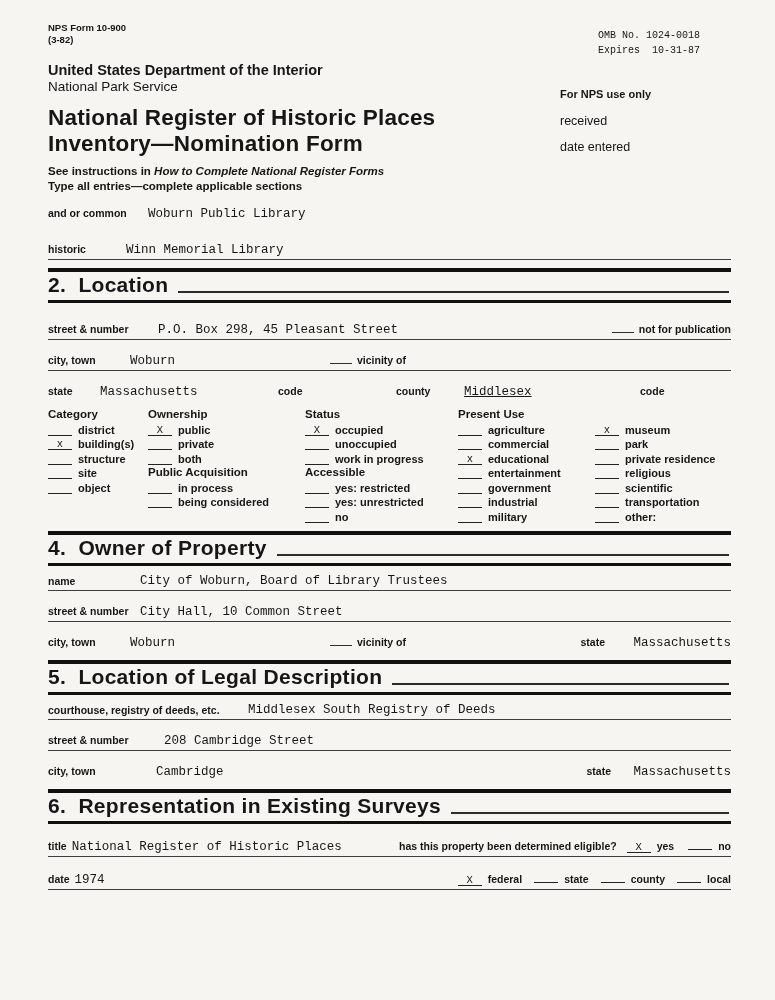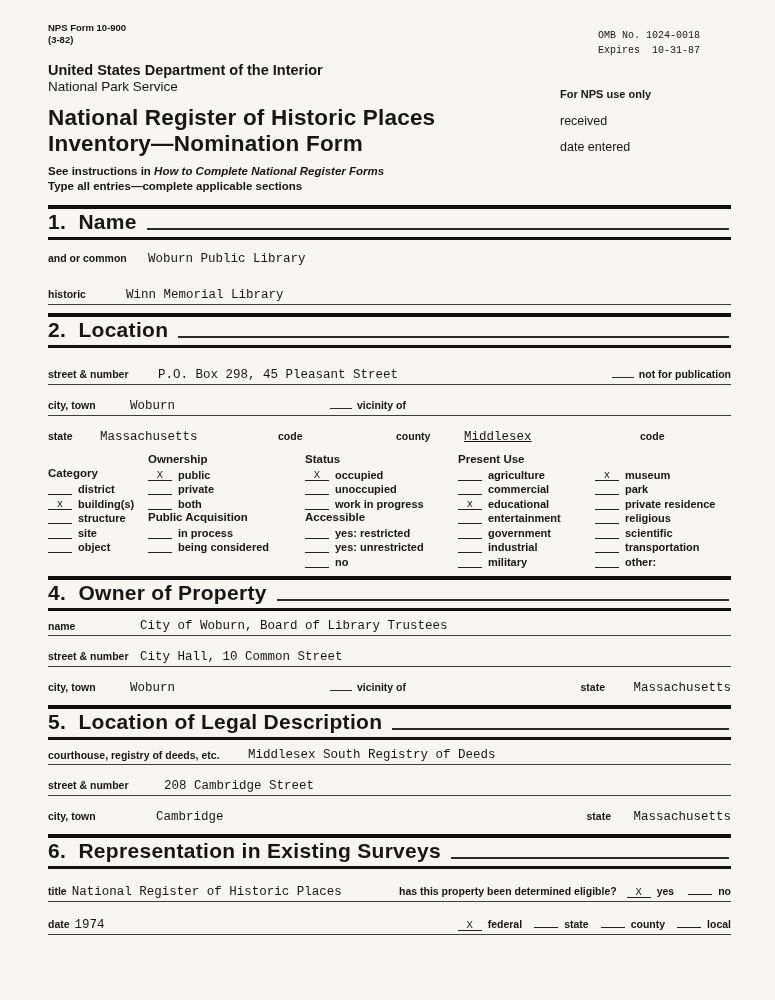--- a/index.html
+++ b/index.html
@@ -36,21 +36,21 @@
   .dash{display:inline-block;width:22px;border-bottom:1.5px solid #2e2e2e;height:9px;flex:none;margin:0 5px 2px 0;}
   .grow{flex:1;}
   
   .mk{display:inline-flex;justify-content:center;align-items:flex-end;width:24px;border-bottom:1.5px solid #222;font-family:"Liberation Mono","DejaVu Sans Mono",monospace;font-size:10.5px;line-height:10px;height:12px;flex:none;margin-right:6px;box-sizing:border-box;}
   .ck{display:flex;align-items:flex-end;height:14.5px;}
   .ck-label{font-size:11px;font-weight:bold;white-space:nowrap;line-height:12px;}
   .grp-title{font-size:11.5px;font-weight:bold;height:14.5px;line-height:14px;white-space:nowrap;}
   
   .cls{display:flex;margin-top:6px;margin-bottom:4px;}
   .cls-col{display:flex;flex-direction:column;}
-  .c1{width:100px;justify-content:center;} .c2{width:157px;} .c3{width:153px;} .c4{width:137px;} .c5{width:135px;}
+  .c1{width:100px;} .c2{width:157px;} .c3{width:153px;} .c4{width:137px;} .c5{width:135px;}
   .col-pad{height:14.5px;}
   
   .mt20{margin-top:20px;} .mt16{margin-top:8px;align-items:center;} .mt14{margin-top:14px;} .mt12{margin-top:12px;} .mt8{margin-top:8px;}
   .w75{width:78px;} .w60{width:52px;} .w172{width:178px;} .w120{width:118px;}
   .small-gap{margin-right:5px;}
 </style>
 </head>
 <body>
 
 <div class="page">
@@ -62,24 +62,20 @@
   <div class="agency">National Park Service</div>
 
   <div class="nps-use">For NPS use only</div>
   <div class="received">received</div>
   <div class="date-entered">date entered</div>
 
   <div class="main-title"><span>National Register of Historic Places</span><br><span>Inventory—Nomination Form</span></div>
 
   <div class="instr"><span>See instructions in </span><span class="it">How to Complete National Register Forms</span><br><span>Type all entries—complete applicable sections</span></div>
 
-  <div class="sec-head first-head">
-    <span class="sec-title">1.  Name</span>
-      <span class="sec-fill"></span>
-  </div>
   <div class="frow noline mt12">
     <span class="flabel" style="width:100px;">and or common</span>
     <span class="fval">Woburn Public Library</span>
     <span class="grow"></span>
   </div>
   <div class="frow mt20">
     <span class="flabel w75">historic</span>
     <span class="fval">Winn Memorial Library</span>
     <span class="grow"></span>
   </div>

